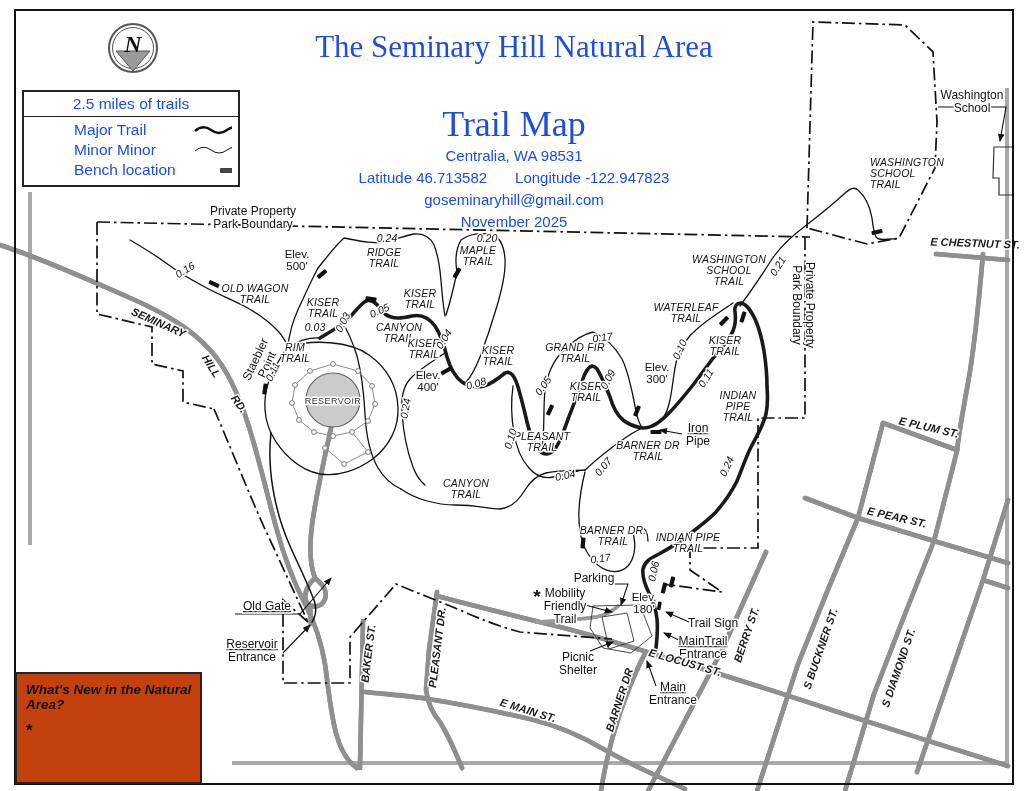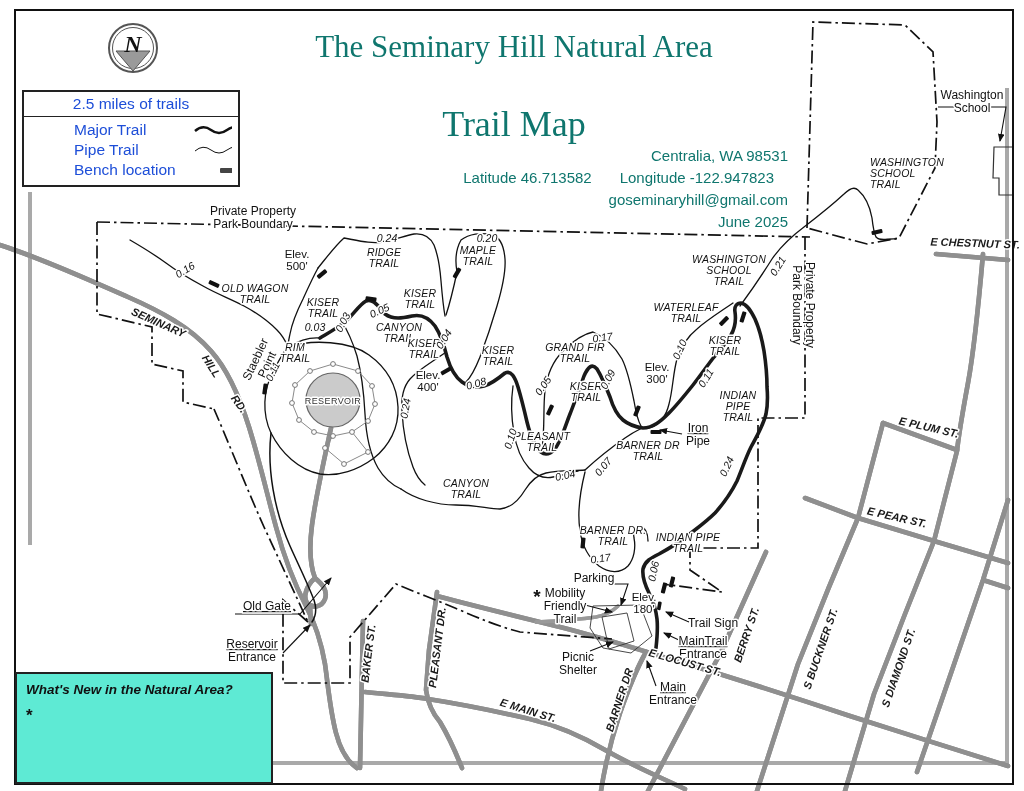--- a/index.html
+++ b/index.html
@@ -1,32 +1,32 @@
 <!DOCTYPE html>
 <html><head>
 <meta charset="utf-8">
 <style>
   html,body{margin:0;padding:0;background:#e8e8e8;}
   #page{position:relative;width:1024px;height:791px;background:#ffffff;font-family:"Liberation Sans",sans-serif;overflow:hidden;}
   #frame{position:absolute;left:14px;top:9px;width:996px;height:772px;border:2px solid #111;}
   
-  #title-block{position:absolute;left:240px;top:30px;width:548px;text-align:center;color:#0f766e;}
+  #title-block{position:absolute;left:240px;top:30px;width:548px;text-align:center;color:#1d4ed8;}
   #title1{font-family:"Liberation Serif",serif;font-size:31px;line-height:1.1;}
   #title2{font-family:"Liberation Serif",serif;font-size:36px;line-height:1.15;margin-top:40px;}
-  .sub{font-size:15px;line-height:1.45;text-align:right;}
+  .sub{font-size:15px;line-height:1.45;}
   .latlong span{margin:8px 14px;}
   
   #legend{position:absolute;left:22px;top:90px;width:214px;border:2px solid #222;background:#fff;font-size:15.5px;color:#1d4ed8;}
   #legend .hdr{text-align:center;padding:3px 0;border-bottom:1.5px solid #222;}
   #legend .row{display:flex;align-items:center;padding:1px 6px 1px 22px;}
   #legend .row .lab{flex:0 0 118px;}
   #legend .row svg{display:block;}
   #legend .rows{padding:3px 0 5px;margin-left:28px;}
   
-  #whats-new{position:absolute;left:15px;top:672px;width:258px;height:112px;border:2px solid #222;background:#5eead4;padding:8px 8px 0 9px;box-sizing:border-box;color:#111;}
+  #whats-new{position:absolute;left:15px;top:672px;width:187px;height:112px;border:2px solid #222;background:#c2410c;padding:8px 8px 0 9px;box-sizing:border-box;color:#111;}
   #whats-new .hd{font-weight:bold;font-style:italic;font-size:13.5px;}
   #whats-new .bd{margin-top:10px;font-style:italic;font-size:13px;line-height:1.25;position:relative;padding-left:13px;}
   #whats-new .ast{position:absolute;left:0;top:-2px;font-weight:bold;font-style:normal;font-size:17px;}
   
   #map{position:absolute;left:0;top:0;}
   .road-o{fill:none;stroke:#8f8f8f;stroke-width:4.6;stroke-linecap:round;stroke-linejoin:round;}
   .road-i{fill:none;stroke:#ffffff;stroke-width:3;stroke-linecap:round;stroke-linejoin:round;}
   .mroad-o{fill:none;stroke:#999;stroke-width:3.4;stroke-linecap:round;}
   .mroad-i{fill:none;stroke:#fff;stroke-width:1.9;stroke-linecap:round;}
   .bnd{fill:none;stroke:#111;stroke-width:1.7;stroke-dasharray:13 4 2.5 4;}
@@ -278,34 +278,34 @@
     <polygon points="13,32 47,32 30,52" fill="#9a9a9a" stroke="#555" stroke-width="1"></polygon>
     <text x="30" y="33" text-anchor="middle" font-family="Liberation Serif, serif" font-style="italic" font-weight="bold" font-size="24" fill="#333">N</text>
   </svg>
 
   <div id="title-block">
     <div id="title1">The Seminary Hill Natural Area</div>
     <div id="title2">Trail Map</div>
     <div class="sub">Centralia, WA 98531</div>
     <div class="sub latlong"><span>Latitude 46.713582</span><span>Longitude -122.947823</span></div>
     <div class="sub">goseminaryhill@gmail.com</div>
-    <div class="sub">June 2025</div>
+    <div class="sub">November 2025</div>
   </div>
 
   <div id="legend">
     <div class="hdr">2.5 miles of trails</div>
     <div class="rows">
       <div class="row">
         <span class="lab">Major Trail</span>
         <svg width="62" height="14">
             <path d="M3,8 q8,-7 16,-1 t16,0 t16,0 q5,2 8,0" fill="none" stroke="#111" stroke-width="2.4"></path>
           </svg>
       </div>
       <div class="row">
-        <span class="lab">Pipe Trail</span>
+        <span class="lab">Minor Minor</span>
         <svg width="62" height="14">
             <path d="M3,8 q8,-7 16,-1 t16,0 t16,0 q5,2 8,0" fill="none" stroke="#111" stroke-width="1"></path>
           </svg>
       </div>
       <div class="row">
         <span class="lab" style="flex-basis:140px">Bench location</span>
         <svg width="30" height="12">
             <rect x="6" y="4" width="15" height="5" rx="1" fill="#444"></rect>
           </svg>
       </div>

